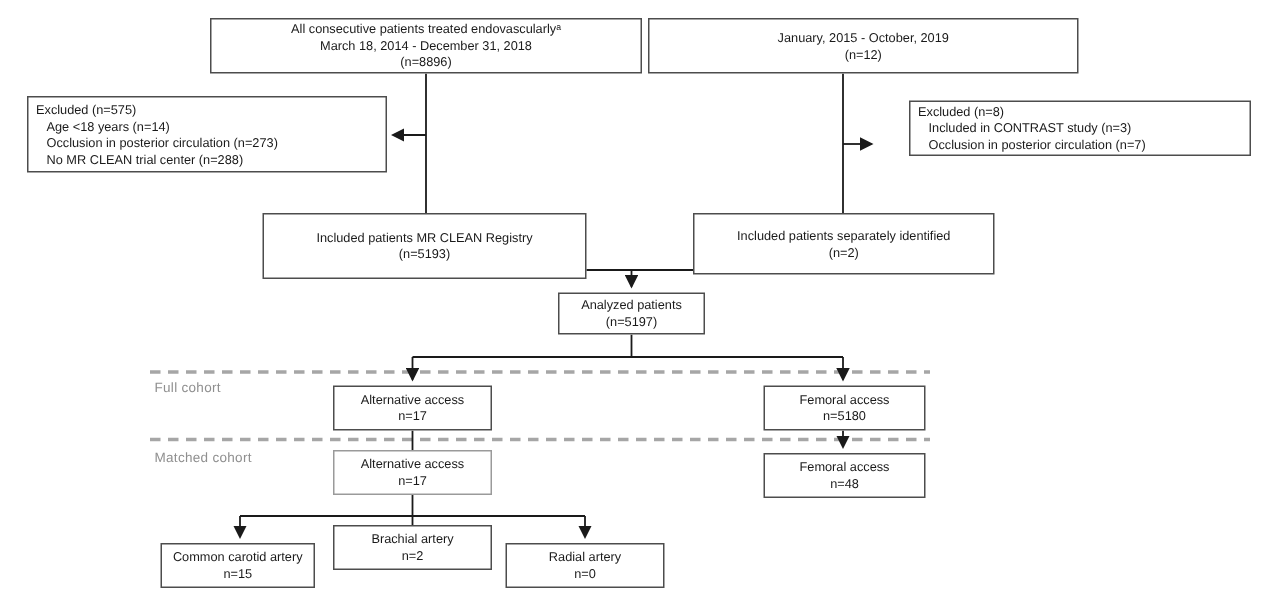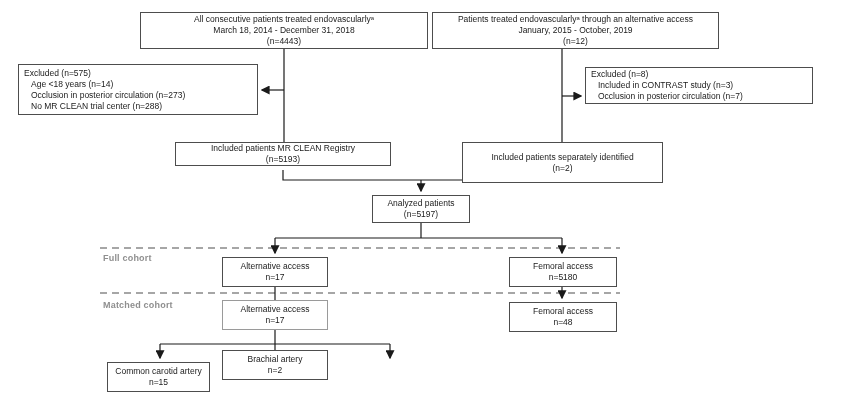--- a/index.html
+++ b/index.html
@@ -23,21 +23,21 @@
     justify-content:center;
   }
   .box.center{align-items:center;text-align:center;}
   .box.left{align-items:flex-start;text-align:center;padding-left:5px;padding-right:3px;}
   .box.light{border-color:#9a9a9a;}
   .box span{display:block;white-space:nowrap;}
   .box span.indent{padding-left:7px;}
   .section-label{
     position:absolute;
     font-size:9px;
-    font-weight:bold;
+    font-weight:normal;
     color:#8f8f8f;
     letter-spacing:0.2px;
   }
   svg.connectors{position:absolute;left:0;top:0;}
   svg.connectors line, svg.connectors polyline{stroke:#1a1a1a;stroke-width:1.2;}
   svg.connectors line.dash{stroke:#a6a6a6;stroke-width:2.2;stroke-dasharray:7 5;}
 </style>
 </head>
 <body>
 
@@ -73,43 +73,42 @@
     <line x1="275" y1="330" x2="275" y2="344"></line>
     <line x1="160" y1="344" x2="390" y2="344"></line>
     <line x1="160" y1="344" x2="160" y2="358" marker-end="url(#arr)"></line>
     <line x1="275" y1="344" x2="275" y2="358" marker-end="url(#arr)"></line>
     <line x1="390" y1="344" x2="390" y2="358" marker-end="url(#arr)"></line>
   </svg>
 
   <div class="box center" style="left:140px;top:12px;width:288px;height:37px">
     <span>All consecutive patients treated endovascularlyᵃ</span>
     <span>March 18, 2014 - December 31, 2018</span>
-    <span>(n=4443)</span>
+    <span>(n=8896)</span>
   </div>
 
   <div class="box center" style="left:432px;top:12px;width:287px;height:37px">
-    <span>Patients treated endovascularlyᵃ through an alternative access</span>
     <span>January, 2015 - October, 2019</span>
     <span>(n=12)</span>
   </div>
 
   <div class="box left" style="left:18px;top:64px;width:240px;height:51px">
     <span>Excluded (n=575)</span>
     <span class="indent">Age &lt;18 years (n=14)</span>
     <span class="indent">Occlusion in posterior circulation (n=273)</span>
     <span class="indent">No MR CLEAN trial center (n=288)</span>
   </div>
 
-  <div class="box left" style="left:585px;top:67px;width:228px;height:37px">
+  <div class="box left" style="left:606px;top:67px;width:228px;height:37px">
     <span>Excluded (n=8)</span>
     <span class="indent">Included in CONTRAST study (n=3)</span>
     <span class="indent">Occlusion in posterior circulation (n=7)</span>
   </div>
 
-  <div class="box center" style="left:175px;top:142px;width:216px;height:24px">
+  <div class="box center" style="left:175px;top:142px;width:216px;height:44px">
     <span>Included patients MR CLEAN Registry</span>
     <span>(n=5193)</span>
   </div>
 
   <div class="box center" style="left:462px;top:142px;width:201px;height:41px">
     <span>Included patients separately identified</span>
     <span>(n=2)</span>
   </div>
 
   <div class="box center" style="left:372px;top:195px;width:98px;height:28px">
@@ -144,14 +143,18 @@
   <div class="box center" style="left:107px;top:362px;width:103px;height:30px">
     <span>Common carotid artery</span>
     <span>n=15</span>
   </div>
 
   <div class="box center" style="left:222px;top:350px;width:106px;height:30px">
     <span>Brachial artery</span>
     <span>n=2</span>
   </div>
 
+  <div class="box center" style="left:337px;top:362px;width:106px;height:30px">
+    <span>Radial artery</span>
+    <span>n=0</span>
+  </div>
 
 </div>
 
 </body></html>

